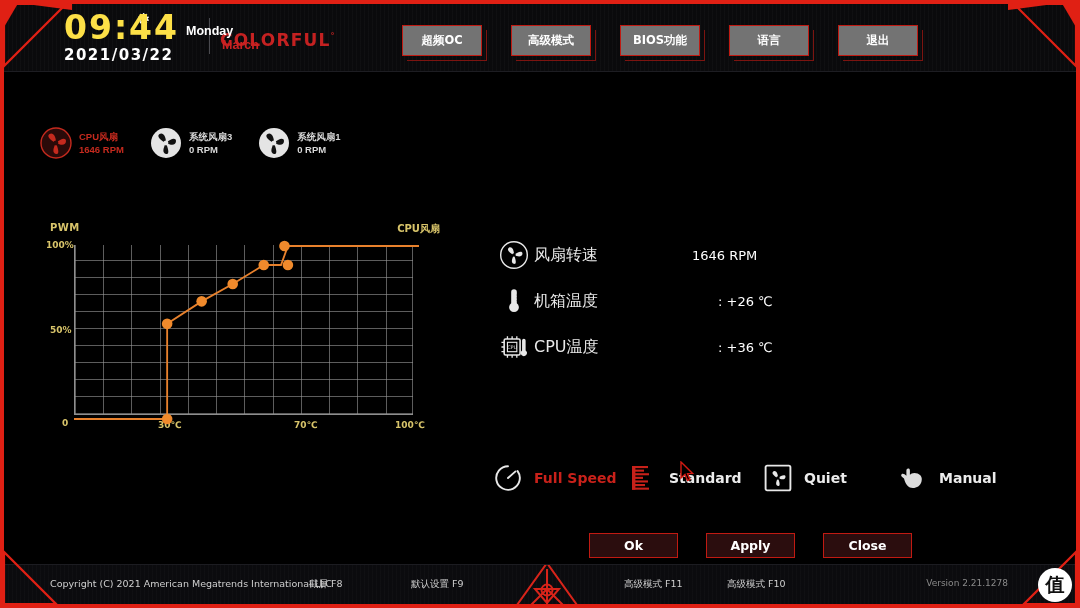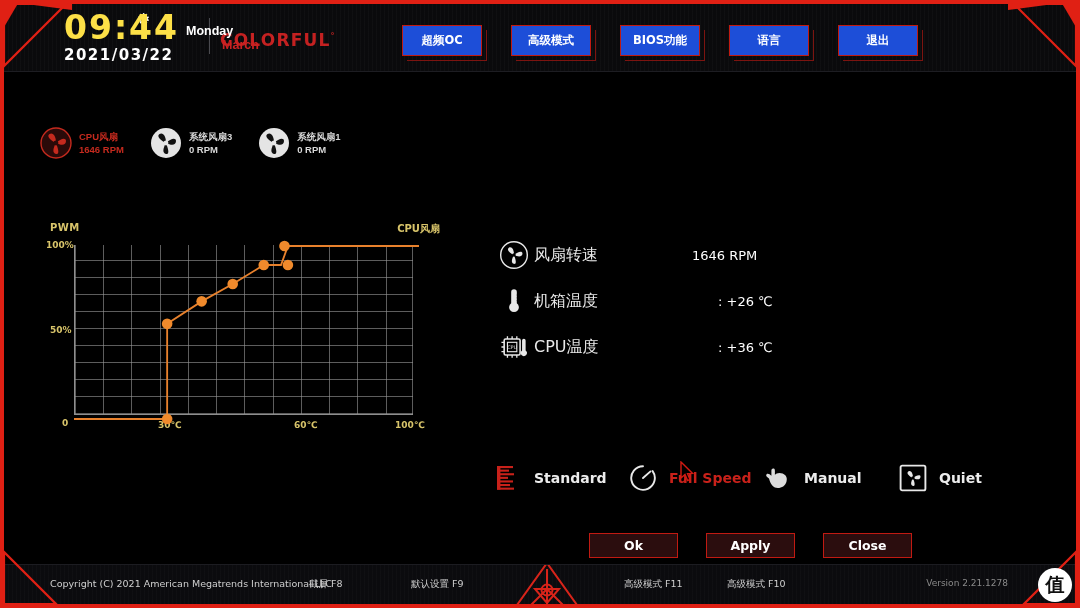--- a/index.html
+++ b/index.html
@@ -32,21 +32,21 @@
   .mon{ font-size:12.5px; color:#cc2222; font-weight:600; line-height:14px;padding-left:36px; }
   .gear-ic{ position:absolute; left:133px; top:6px; color:#fff; font-size:15px; }
   .vsep{ position:absolute; left:205px; top:14px; width:1px; height:36px; background:#4a4a4f; }
   .brand{ position:absolute; left:216px; top:26px; font-size:17px; font-weight:700;
           letter-spacing:1.2px; color:#c42020; font-family:"DejaVu Sans",sans-serif; }
   .brand sup{ font-size:8px; }
 
   
   #nav{ position:absolute; left:398px; top:21px; display:flex; gap:29px; z-index:3; }
   .navbtn{ position:relative; width:80px; height:31px; display:flex; align-items:center;
-           justify-content:center; background:#1d4ed8; }
+           justify-content:center; background:#737373; }
   .navbtn .bx{ position:absolute; inset:0; border:1.5px solid #c01a12; }
   .navbtn .bx2{ position:absolute; left:5px; top:5px; right:-5px; bottom:-5px;
                 border-right:1.5px solid #7c1410; border-bottom:1.5px solid #7c1410; }
   .navbtn span{ position:relative; font-size:11.5px; color:#fff; font-weight:600; z-index:2;
                 font-family:"DejaVu Sans",sans-serif; }
 
   
   #main{ position:absolute; left:4px; top:72px; right:4px; bottom:44px; background:#000; }
 
   
@@ -239,21 +239,21 @@
     <div class="ax-pwm">PWM</div>
     <div class="ax-cpu">CPU风扇</div>
     <div class="plot"></div>
     <div class="plot-border-right"></div>
 
     <div class="ylab" style="left:6px; top:18px;">100%</div>
     <div class="ylab" style="left:10px; top:103px;">50%</div>
     <div class="ylab" style="left:22px; top:196px;">0</div>
 
     <div class="xlab" style="left:118px; top:198px;">30℃</div>
-    <div class="xlab" style="left:254px; top:198px;">60℃</div>
+    <div class="xlab" style="left:254px; top:198px;">70℃</div>
     <div class="xlab" style="left:355px; top:198px;">100℃</div>
 
     <svg class="curve" width="345" height="175" viewBox="0 0 339 170">
 
       <polyline id="curve-line" fill="none" stroke="#e8812c" stroke-width="1.8" points="0.00,170.00 91.53,170.00 91.53,76.50 125.43,54.40 155.94,37.40 186.45,18.70 203.40,18.70 210.18,0.00 210.18,0.00 339.00,0.00"></polyline>
       <g id="curve-points">
           <circle cx="91.53" cy="170.00" r="5.2" fill="#f08a2c"></circle>
           <circle cx="91.53" cy="76.50" r="5.2" fill="#f08a2c"></circle>
           <circle cx="125.43" cy="54.40" r="5.2" fill="#f08a2c"></circle>
           <circle cx="155.94" cy="37.40" r="5.2" fill="#f08a2c"></circle>
@@ -308,74 +308,74 @@
           </g>
           <path d="M24.6 9 a1.9 1.9 0 0 1 3.8 0 V19.6 a3.4 3.4 0 1 1 -3.8 0 Z" fill="#e8e8e8"></path>
         </svg>
       </div>
       <div class="lb">CPU温度</div>
       <div class="vl">: +36 ℃</div>
     </div>
   </div>
 
   <div id="modes">
+    <div class="mode sel">
+      <div class="mi">
+        <svg width="28" height="28" viewBox="0 0 28 28">
+          <path d="M14 2.2 a11.8 11.8 0 1 0 9.6 4.9" fill="none" stroke="#e8e8e8" stroke-width="1.9" stroke-linecap="round"></path>
+          <path d="M14 14 L21.5 7.4" stroke="#e8e8e8" stroke-width="1.9" stroke-linecap="round"></path>
+        </svg>
+      </div>
+      <div class="ml">Full Speed</div>
+    </div>
+
     <div class="mode">
       <div class="mi">
         <svg width="26" height="28" viewBox="0 0 26 28">
           <g fill="#c8211a">
             <rect x="2" y="2" width="16" height="2.1"></rect>
             <rect x="2" y="5.6" width="12" height="2.1"></rect>
             <rect x="2" y="9.2" width="17" height="2.1"></rect>
             <rect x="2" y="12.8" width="11" height="2.1"></rect>
             <rect x="2" y="16.4" width="16" height="2.1"></rect>
             <rect x="2" y="20" width="13" height="2.1"></rect>
             <rect x="2" y="23.6" width="17" height="2.1"></rect>
             <rect x="2" y="2" width="3.4" height="23.7"></rect>
           </g>
         </svg>
       </div>
       <div class="ml">Standard</div>
     </div>
 
-    <div class="mode sel">
-      <div class="mi">
-        <svg width="28" height="28" viewBox="0 0 28 28">
-          <path d="M14 2.2 a11.8 11.8 0 1 0 9.6 4.9" fill="none" stroke="#e8e8e8" stroke-width="1.9" stroke-linecap="round"></path>
-          <path d="M14 14 L21.5 7.4" stroke="#e8e8e8" stroke-width="1.9" stroke-linecap="round"></path>
-        </svg>
-      </div>
-      <div class="ml">Full Speed</div>
-    </div>
-
-    <div class="mode">
-      <div class="mi">
-        <svg width="30" height="28" viewBox="0 0 30 28">
-          <path d="M6 14.5 C3.6 12.8, 2.4 11.4, 3.6 10.2 C4.8 9, 6.8 10.2, 8.4 11.8
-                   L8.4 6.6 C8.4 4.9, 9.6 4.2, 10.7 4.6 C11.6 4.9, 11.9 5.8, 11.9 6.9
-                   L11.9 10.8 C13 9.4, 16.2 8.2, 19.6 9.6 C23.4 11.2, 24.6 14.2, 23.4 18
-                   C22.2 21.8, 19 24, 14.8 24 C10.6 24, 8 21.4, 6 14.5 Z" fill="#dcdcdc"></path>
-        </svg>
-      </div>
-      <div class="ml">Manual</div>
-    </div>
-
     <div class="mode">
       <div class="mi">
         <svg width="28" height="28" viewBox="0 0 28 28">
           <rect x="1.6" y="1.6" width="24.8" height="24.8" rx="1.6" fill="none" stroke="#e8e8e8" stroke-width="1.9"></rect>
           <g fill="#e8e8e8">
             <path d="M14 14 C14 9, 11.8 6, 9.3 7.4 C6.8 8.9, 10.5 12.6, 14 14 Z"></path>
             <path d="M14 14 C18.3 16.2, 21.5 15.5, 21.5 12.7 C21.5 9.9, 17 11.3, 14 14 Z"></path>
             <path d="M14 14 C11.8 17.7, 11.2 21.2, 14 21.9 C16.8 22.5, 15.4 17.7, 14 14 Z"></path>
           </g>
           <circle cx="14" cy="14" r="1.7" fill="#000"></circle>
         </svg>
       </div>
       <div class="ml">Quiet</div>
     </div>
+
+    <div class="mode">
+      <div class="mi">
+        <svg width="30" height="28" viewBox="0 0 30 28">
+          <path d="M6 14.5 C3.6 12.8, 2.4 11.4, 3.6 10.2 C4.8 9, 6.8 10.2, 8.4 11.8
+                   L8.4 6.6 C8.4 4.9, 9.6 4.2, 10.7 4.6 C11.6 4.9, 11.9 5.8, 11.9 6.9
+                   L11.9 10.8 C13 9.4, 16.2 8.2, 19.6 9.6 C23.4 11.2, 24.6 14.2, 23.4 18
+                   C22.2 21.8, 19 24, 14.8 24 C10.6 24, 8 21.4, 6 14.5 Z" fill="#dcdcdc"></path>
+        </svg>
+      </div>
+      <div class="ml">Manual</div>
+    </div>
   </div>
 
   <svg id="cursor" viewBox="0 0 16 22">
     <path d="M1 1 L1 17 L5 13.4 L7.6 19.6 L10 18.5 L7.5 12.6 L12.6 12.4 Z" fill="#000" stroke="#d21a12" stroke-width="1.4"></path>
   </svg>
 
   <div id="actions">
     <div class="abtn">
       <span>Ok</span>
     </div>

